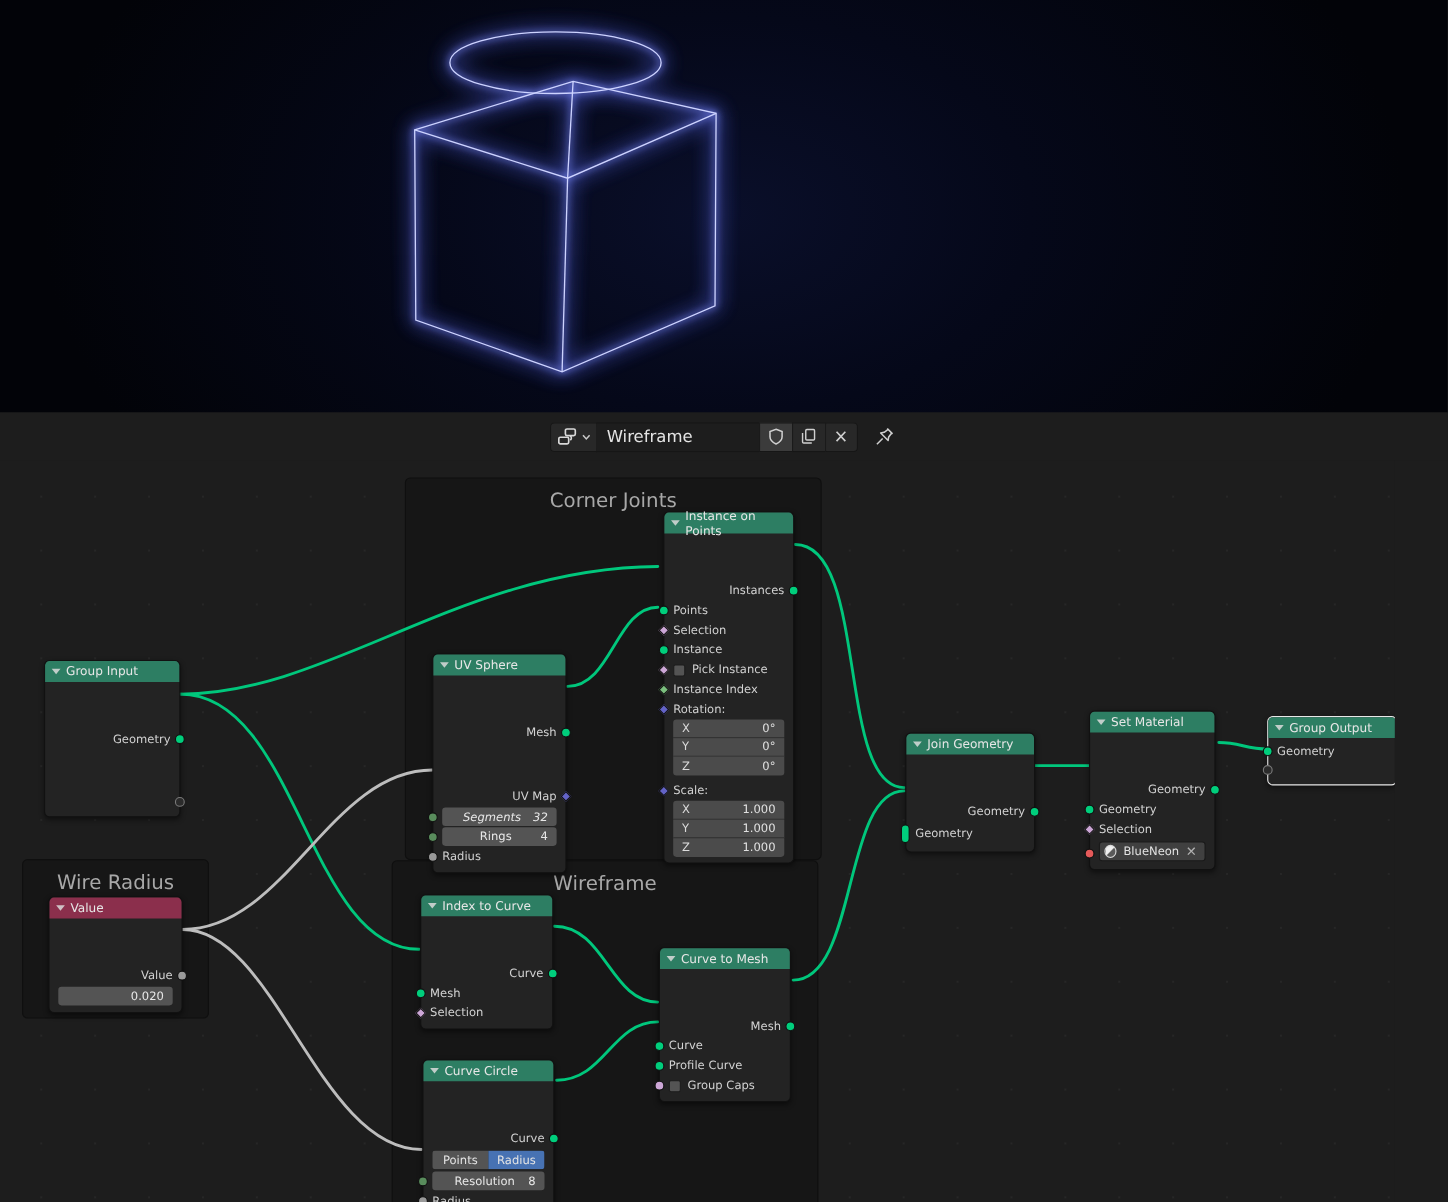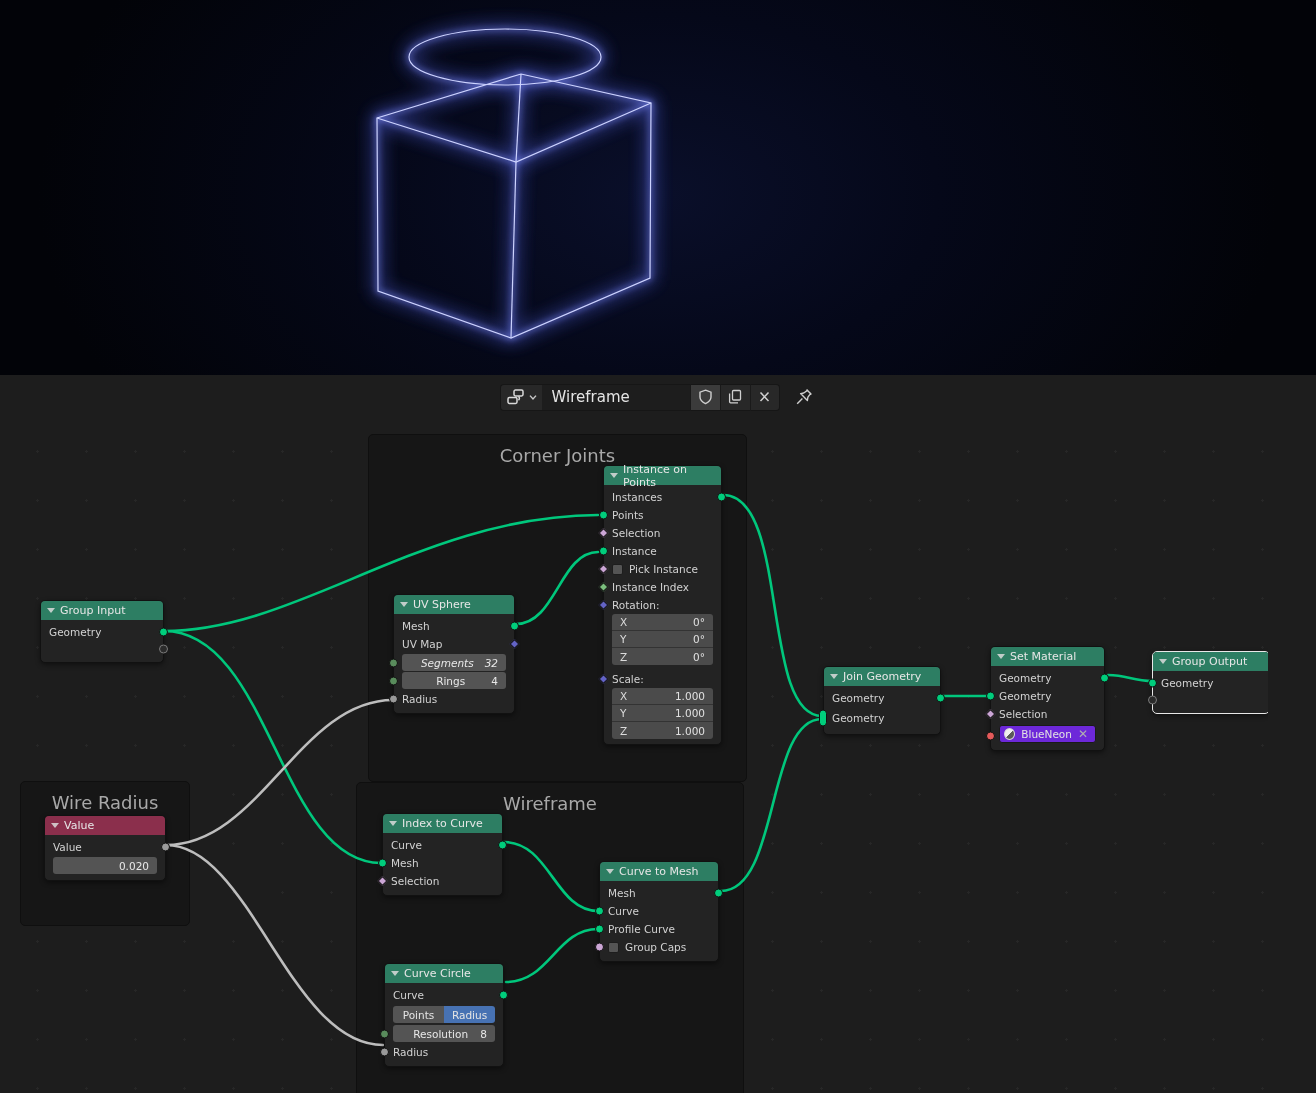--- a/index.html
+++ b/index.html
@@ -97,21 +97,21 @@
   .node-header.input { background: #8b2f4c; }
   .tri { width: 0; height: 0; border-left: 4px solid transparent; border-right: 4px solid transparent; border-top: 5px solid #dadada; opacity: .85; }
   .node-body { padding: 3px 0 5px 0; position: relative; }
 
   .row {
     position: relative; height: 18px;
     display: flex; align-items: center;
     font-size: 10.5px; color: #d2d2d2;
     padding: 0 8px;
   }
-  .row.out { justify-content: flex-start; }
+  .row.out { justify-content: flex-end; margin-top: 40px; }
   .row.in { justify-content: flex-start; }
 
   
   .sock {
     position: absolute; width: 9px; height: 9px; border-radius: 50%;
     border: 1px solid #111; top: 50%; transform: translateY(-50%);
   }
   .sock.left { left: -5px; }
   .sock.right { right: -5px; }
   .sock.geo { background: #00ce7c; }
@@ -164,21 +164,21 @@
     margin-right: 6px;
   }
   .toggle-row { display: flex; margin: 2px 8px; height: 17px; border-radius: 3px; overflow: hidden; }
   .toggle {
     flex: 1; display: flex; align-items: center; justify-content: center;
     font-size: 10.5px; color: #e4e4e4; background: #545454;
   }
   .toggle.sel { background: #4772b3; }
   .matfield {
     margin: 2px 8px; height: 18px; border-radius: 3px;
-    background: #6d28d9; display: flex; align-items: center;
+    background: #404040; display: flex; align-items: center;
     padding: 0 4px; gap: 6px; font-size: 10.5px; color: #e2e2e2;
     border: 1px solid #1a1a1a;
   }
   .matfield .x { margin-left: auto; color: #b0b0b0; font-size: 12px; padding-right: 3px; }
   .sphere-icon {
     width: 12px; height: 12px; border-radius: 50%;
     background: linear-gradient(135deg,#f0f0f0 0 48%, #5a5a5a 52% 100%);
     border: 1px solid #d8d8d8;
   }
 </style>

